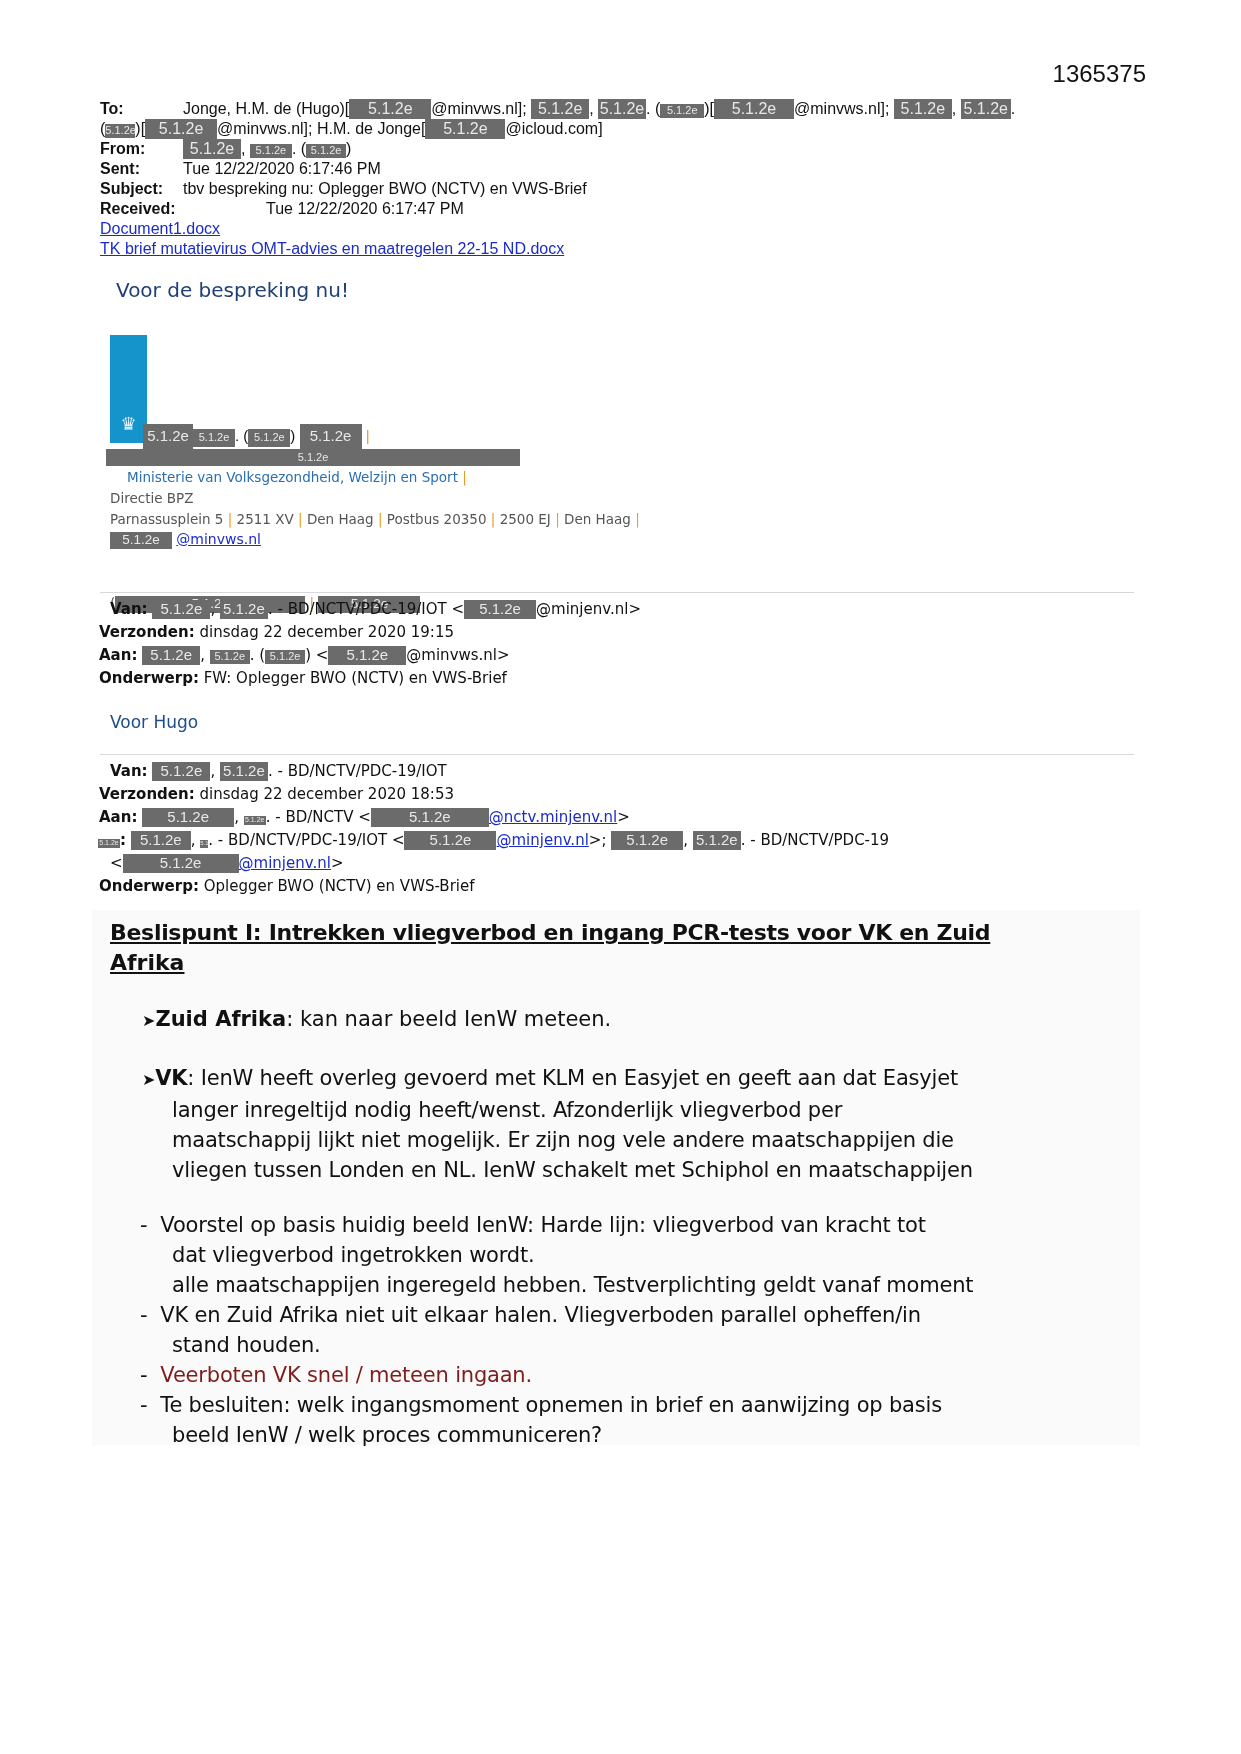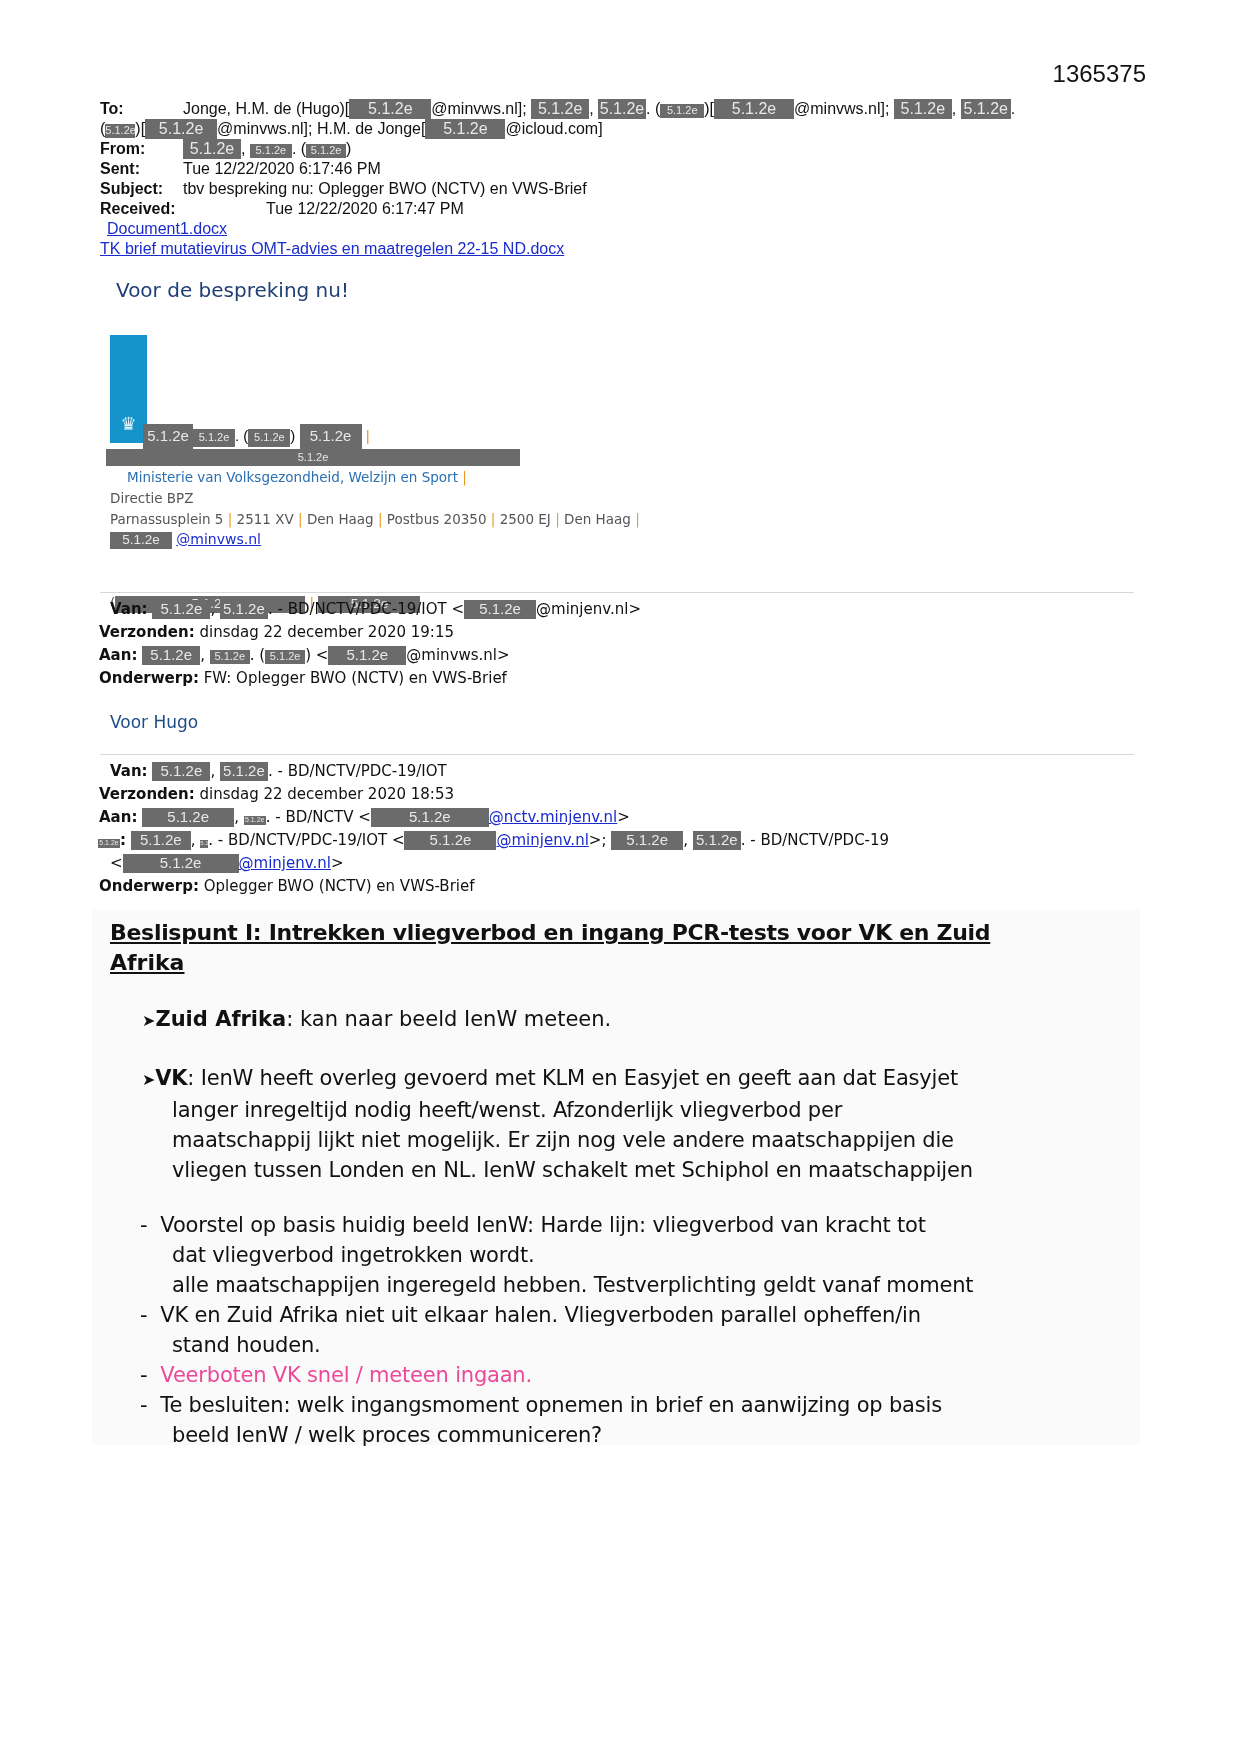--- a/index.html
+++ b/index.html
@@ -15,21 +15,21 @@
   .sig { font-family:"DejaVu Sans", sans-serif; font-size:13.5px; color:#1f3f75; }
   .sig-gray { color:#555; }
   .sep { color:#e89a22; }
   .blue2 { color:#2a6fb2; }
   .qtext { font-family:"DejaVu Sans", sans-serif; font-size:15px; line-height:23px; white-space:nowrap; }
   .qtext b { font-weight:bold; }
   .hr { left:100px; width:1034px; height:1px; background:#d8d8d8; }
   .lightbg { left:92px; width:1048px; background:#fafafa; }
   .body-text { font-family:"DejaVu Sans", sans-serif; font-size:21px; line-height:30px; color:#111; }
   .heading { font-family:"DejaVu Sans", sans-serif; font-weight:bold; font-size:22px; line-height:30px; text-decoration:underline; }
-  .navy { color:#ec4899; }
+  .navy { color:#7f1d1d; }
 </style>
 </head>
 <body>
 
 <div class="abs docnum">1365375</div>
 
 <div class="abs hdr" style="top:99px;">
   <b class="lbl80">To:</b><span>Jonge, H.M. de (Hugo)[</span><span class="r" style="width:82px">5.1.2e</span><span>@minvws.nl];</span> <span class="r" style="width:58px">5.1.2e</span>, <span class="r" style="width:48px">5.1.2e</span>. (<span class="r sm" style="width:44px">5.1.2e</span>)[<span class="r" style="width:80px">5.1.2e</span><span>@minvws.nl];</span> <span class="r" style="width:58px">5.1.2e</span>, <span class="r" style="width:50px">5.1.2e</span>.
 </div>
 <div class="abs hdr" style="top:119px;">
@@ -40,21 +40,21 @@
 </div>
 <div class="abs hdr" style="top:159px;">
   <b class="lbl80">Sent:</b><span>Tue 12/22/2020 6:17:46 PM</span>
 </div>
 <div class="abs hdr" style="top:179px;">
   <b class="lbl80">Subject:</b><span>tbv bespreking nu: Oplegger BWO (NCTV) en VWS-Brief</span>
 </div>
 <div class="abs hdr" style="top:199px;">
   <b style="width:166px">Received:</b><span>Tue 12/22/2020 6:17:47 PM</span>
 </div>
-<div class="abs hdr link" style="top:219px;margin-left:7px;">Document1.docx</div>
+<div class="abs hdr link" style="top:219px;">Document1.docx</div>
 <div class="abs hdr link" style="top:239px;">TK brief mutatievirus OMT-advies en maatregelen 22-15 ND.docx</div>
 
 <div class="abs sig" style="left:116px; top:278px; font-size:20px;">Voor de bespreking nu!</div>
 
 <div class="abs" style="left:110px; top:335px; width:37px; height:108px; background:#1594cc;">
   <div class="abs" style="left:6px; bottom:8px; width:25px; height:22px; color:#e6f4fb; font-size:18px; line-height:22px; text-align:center;">♛</div>
 </div>
 
 <div class="abs" style="left:143px; top:424px; font-size:15px; white-space:nowrap;">
   <span class="r" style="width:50px; padding:3px 0;">5.1.2e</span><span class="r sm" style="width:42px; padding:2px 0;">5.1.2e</span>. (<span class="r sm" style="width:42px; padding:2px 0;">5.1.2e</span>) <span class="r" style="width:62px; padding:3px 0;">5.1.2e</span> <span class="sep">|</span>

